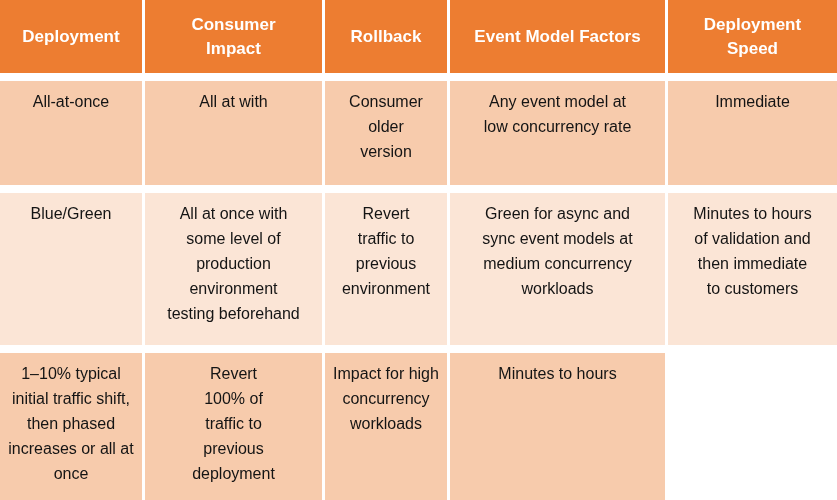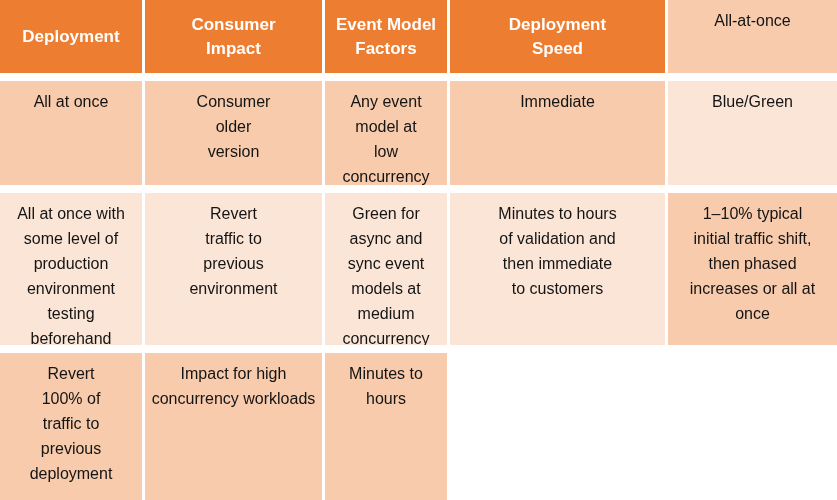--- a/index.html
+++ b/index.html
@@ -49,26 +49,27 @@
   .light { background: var(--row-light); }
 </style>
 </head>
 <body>
 
 <div class="table">
 
   <div class="cell th">Deployment</div>
   <div class="cell th">Consumer
 Impact</div>
+  <div class="cell th">Rollback</div>
   <div class="cell th">Event Model Factors</div>
   <div class="cell th">Deployment
 Speed</div>
 
   <div class="cell td dark">All-at-once</div>
-  <div class="cell td dark">All at once</div>
+  <div class="cell td dark">All at with</div>
   <div class="cell td dark">Consumer
 older
 version</div>
   <div class="cell td dark">Any event model at
 low concurrency rate</div>
   <div class="cell td dark">Immediate</div>
 
   <div class="cell td light">Blue/Green</div>
   <div class="cell td light">All at once with
 some level of

